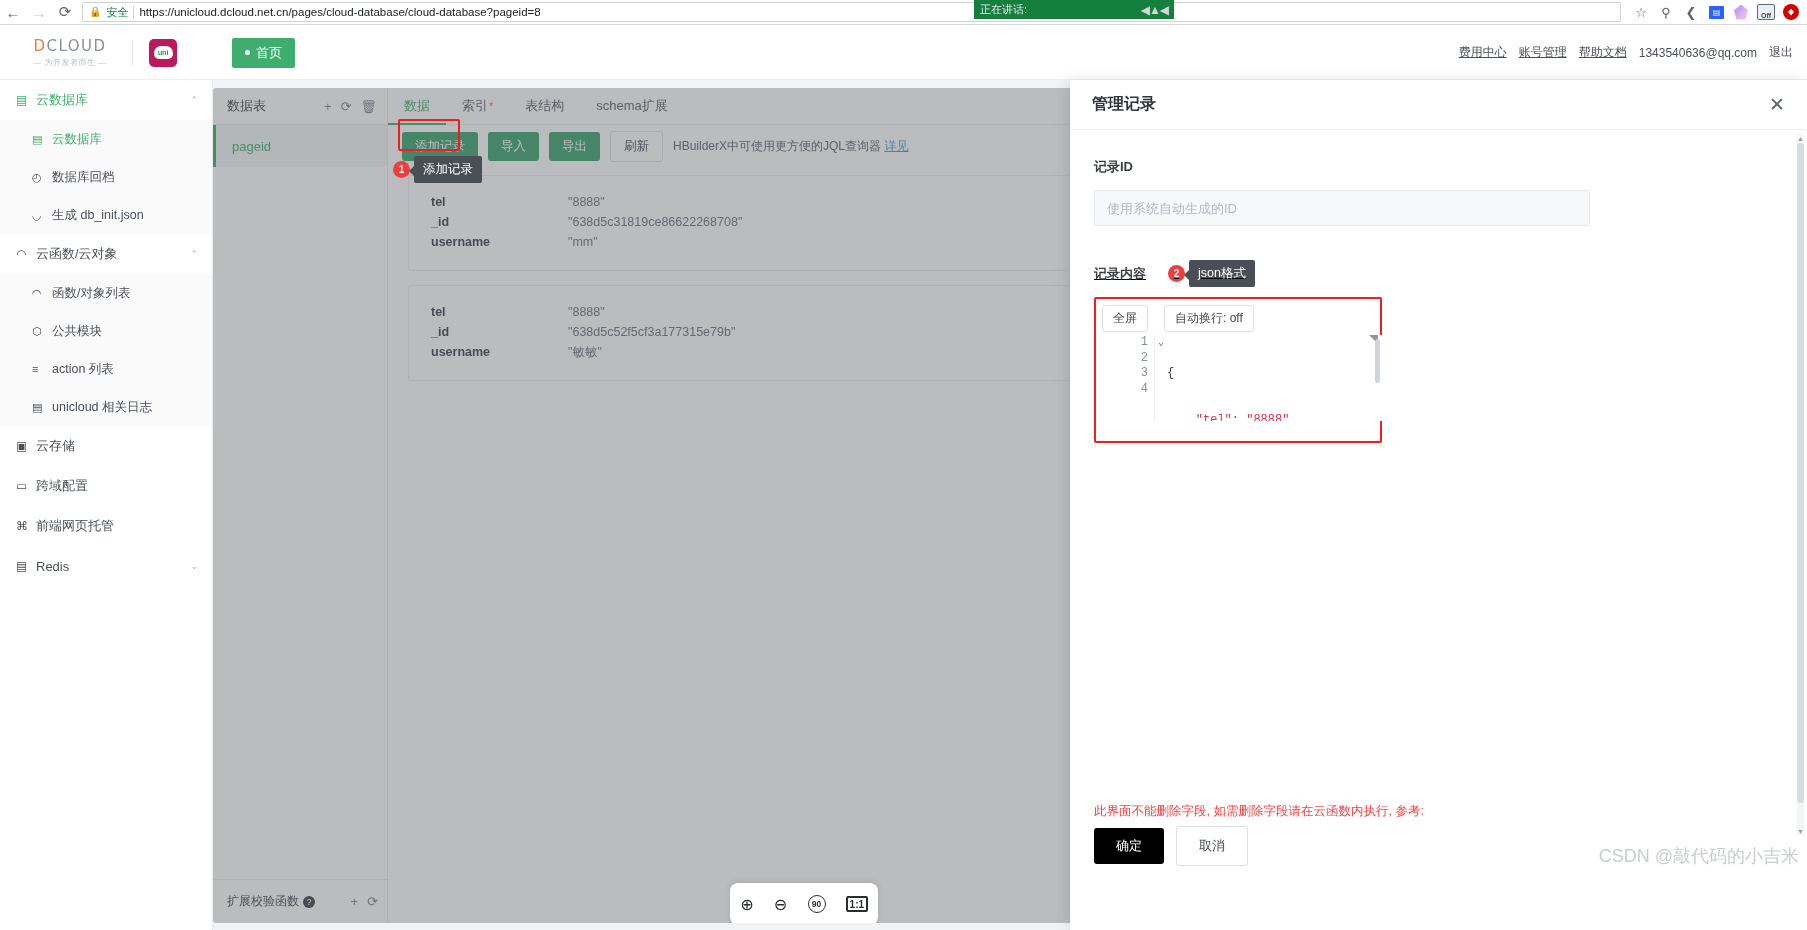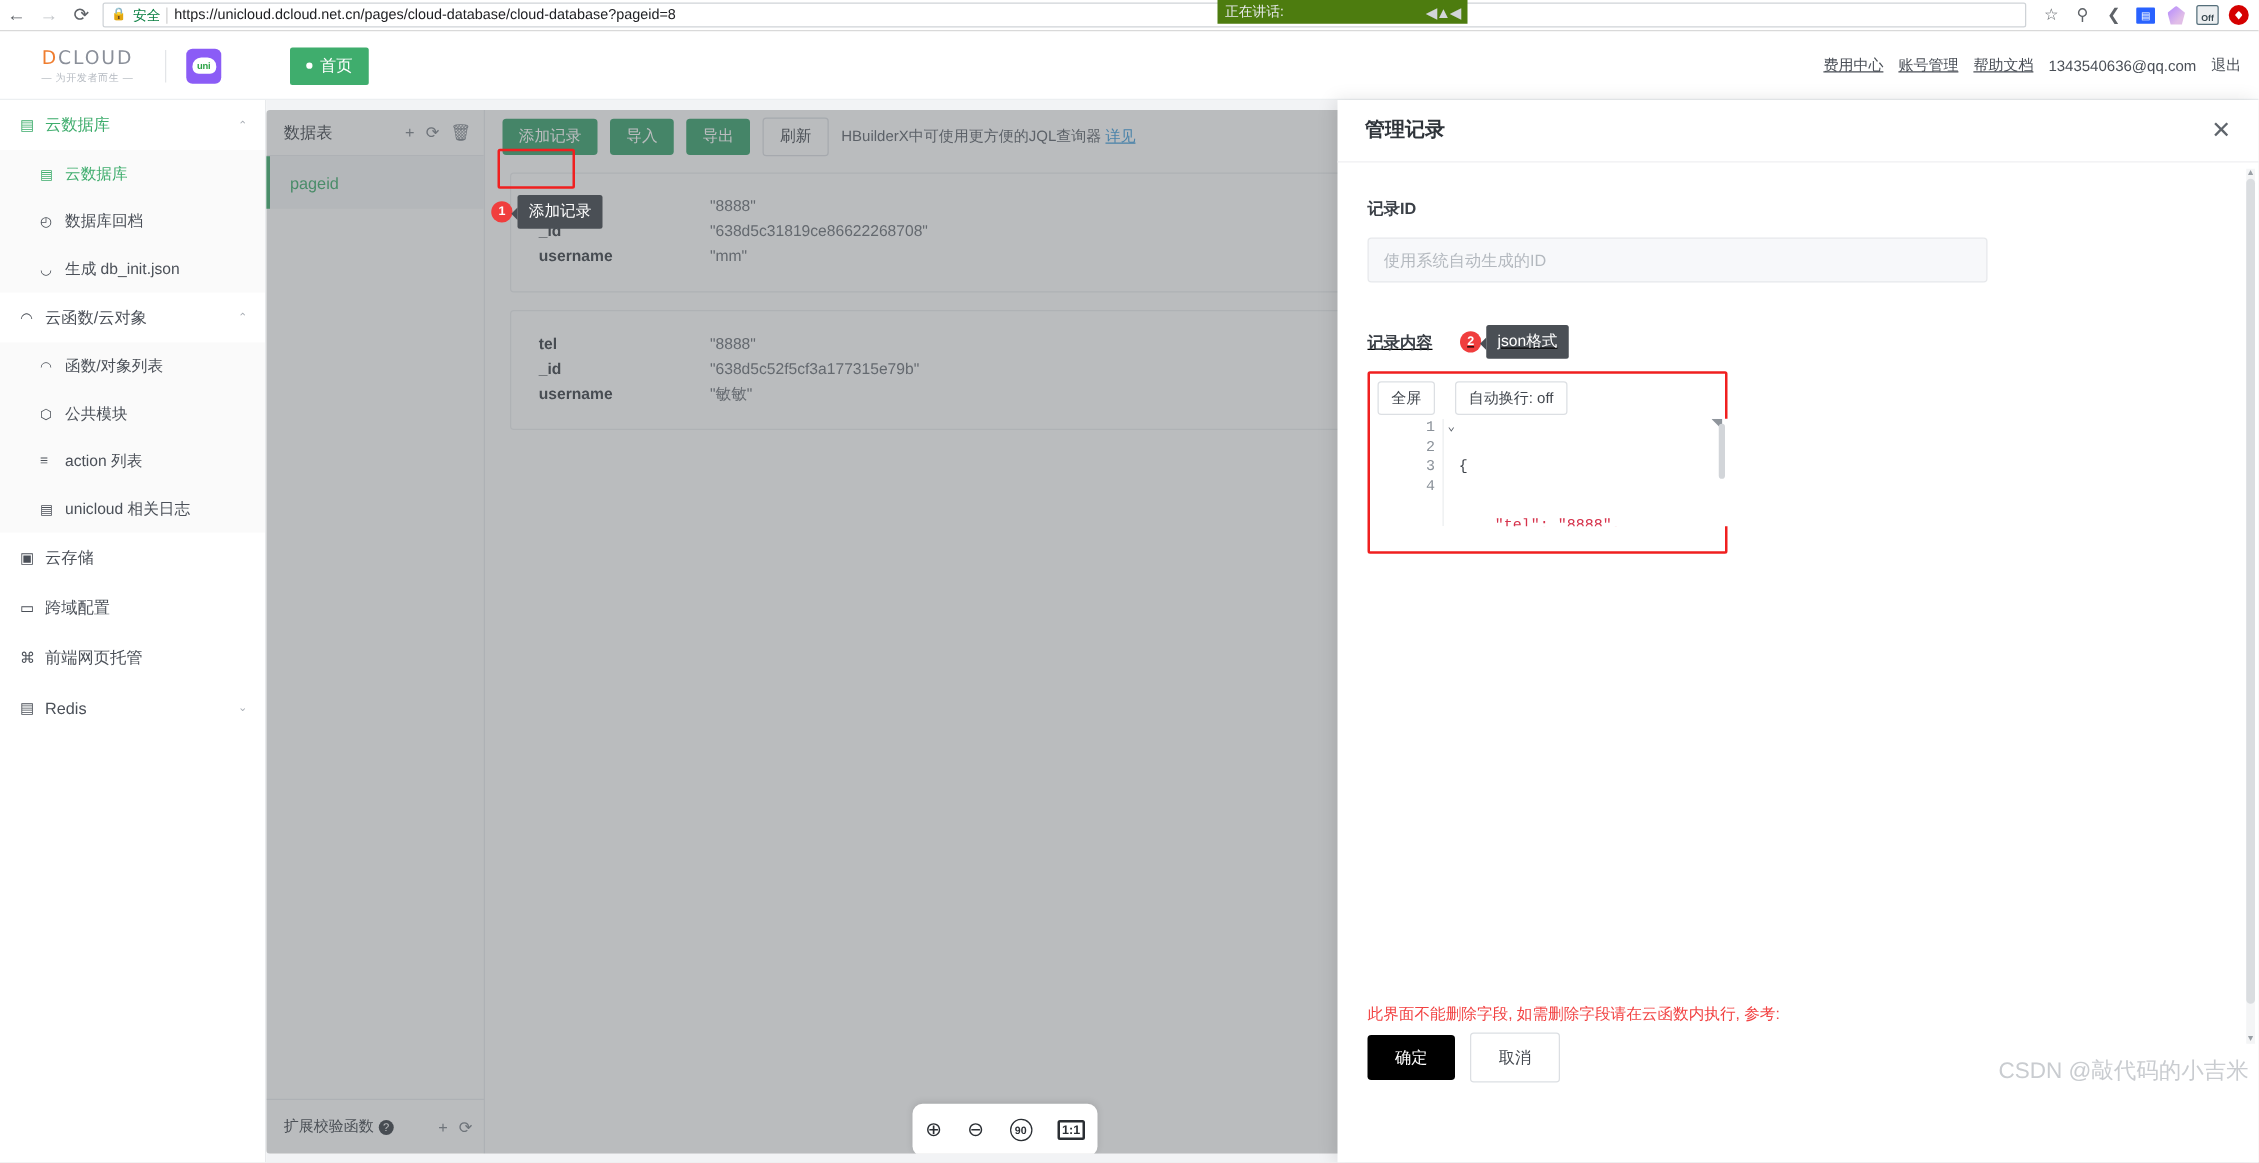--- a/index.html
+++ b/index.html
@@ -56,39 +56,39 @@
   .ext-red {
     width: 16px; height: 16px; border-radius: 50%; background: #d50000;
     display: flex; align-items: center; justify-content: center;
   }
   .ext-red::after { content: ""; width: 6px; height: 7px; background: #fff;
      clip-path: polygon(50% 0,100% 50%,50% 100%,0 50%); }
 
   
   #screen-share-notice {
     position: absolute; left: 974px; top: 0px; width: 200px; height: 19px;
-    background: #4d7c0f; color: #e8eaed;
+    background: #15803d; color: #e8eaed;
     display: flex; align-items: center; justify-content: space-between;
     padding: 0 6px; font-size: 11px; z-index: 60;
   }
   #screen-share-notice .arrows { letter-spacing: -1px; font-size: 12px; color:#d2d5d9;}
 
   
   #site-header {
     position: absolute; left: 0; top: 26px; width: 1807px; height: 54px;
     background: #fff; border-bottom: 1px solid #eceff1;
     display: flex; align-items: center; z-index: 5;
   }
   #logo-dcloud { margin-left: 24px; width: 92px; text-align: center; }
   .logo-word { font-size: 15px; letter-spacing: 1.5px; color: #8a8f99; font-family: "DejaVu Sans", sans-serif; }
   .logo-word .ox { color: #ef7d2f; }
   .logo-sub { font-size: 8px; color: #b5bac1; margin-top: 2px; letter-spacing: .5px; }
   .hdr-divider { width: 1px; height: 26px; background: #e3e5e8; margin: 0 16px; }
   #logo-uni {
-    width: 28px; height: 28px; background: #8b5cf6; border-radius: 5px;
+    width: 28px; height: 28px; background: #be185d; border-radius: 5px;
     display: flex; align-items: center; justify-content: center;
   }
   #logo-uni .cloudmark {
     width: 19px; height: 13px; background: #fff; border-radius: 7px 7px 5px 5px;
     color: #2ba245; font-size: 7.5px; font-weight: bold; display: flex;
     align-items: center; justify-content: center; letter-spacing: -.2px;
   }
   #home-tab {
     margin-left: 55px; background: #3fad6d; color: #fff; font-size: 13px;
     padding: 6px 13px; border-radius: 2px; display: flex; align-items: center; gap: 6px;
@@ -470,20 +470,35 @@
         <span>扩展校验函数</span>
         <span class="q">?</span>
         <span class="acts">
           <span>+</span>
           <span>⟳</span>
         </span>
       </div>
     </div>
 
     <div id="right-col">
+      <div id="tabbar">
+        <div class="tab active">
+          <span>数据</span>
+        </div>
+        <div class="tab">
+          <span>索引</span>
+            <span class="star">*</span>
+        </div>
+        <div class="tab">
+          <span>表结构</span>
+        </div>
+        <div class="tab">
+          <span>schema扩展</span>
+        </div>
+      </div>
 
       <div id="toolbar">
         <button class="btn-green">添加记录</button>
         <button class="btn-green">导入</button>
         <button class="btn-green">导出</button>
         <button class="btn-plain">刷新</button>
         <span id="hint-text"><span>HBuilderX中可使用更方便的JQL查询器</span> <a href="#">详见</a></span>
       </div>
 
       <div id="records">

